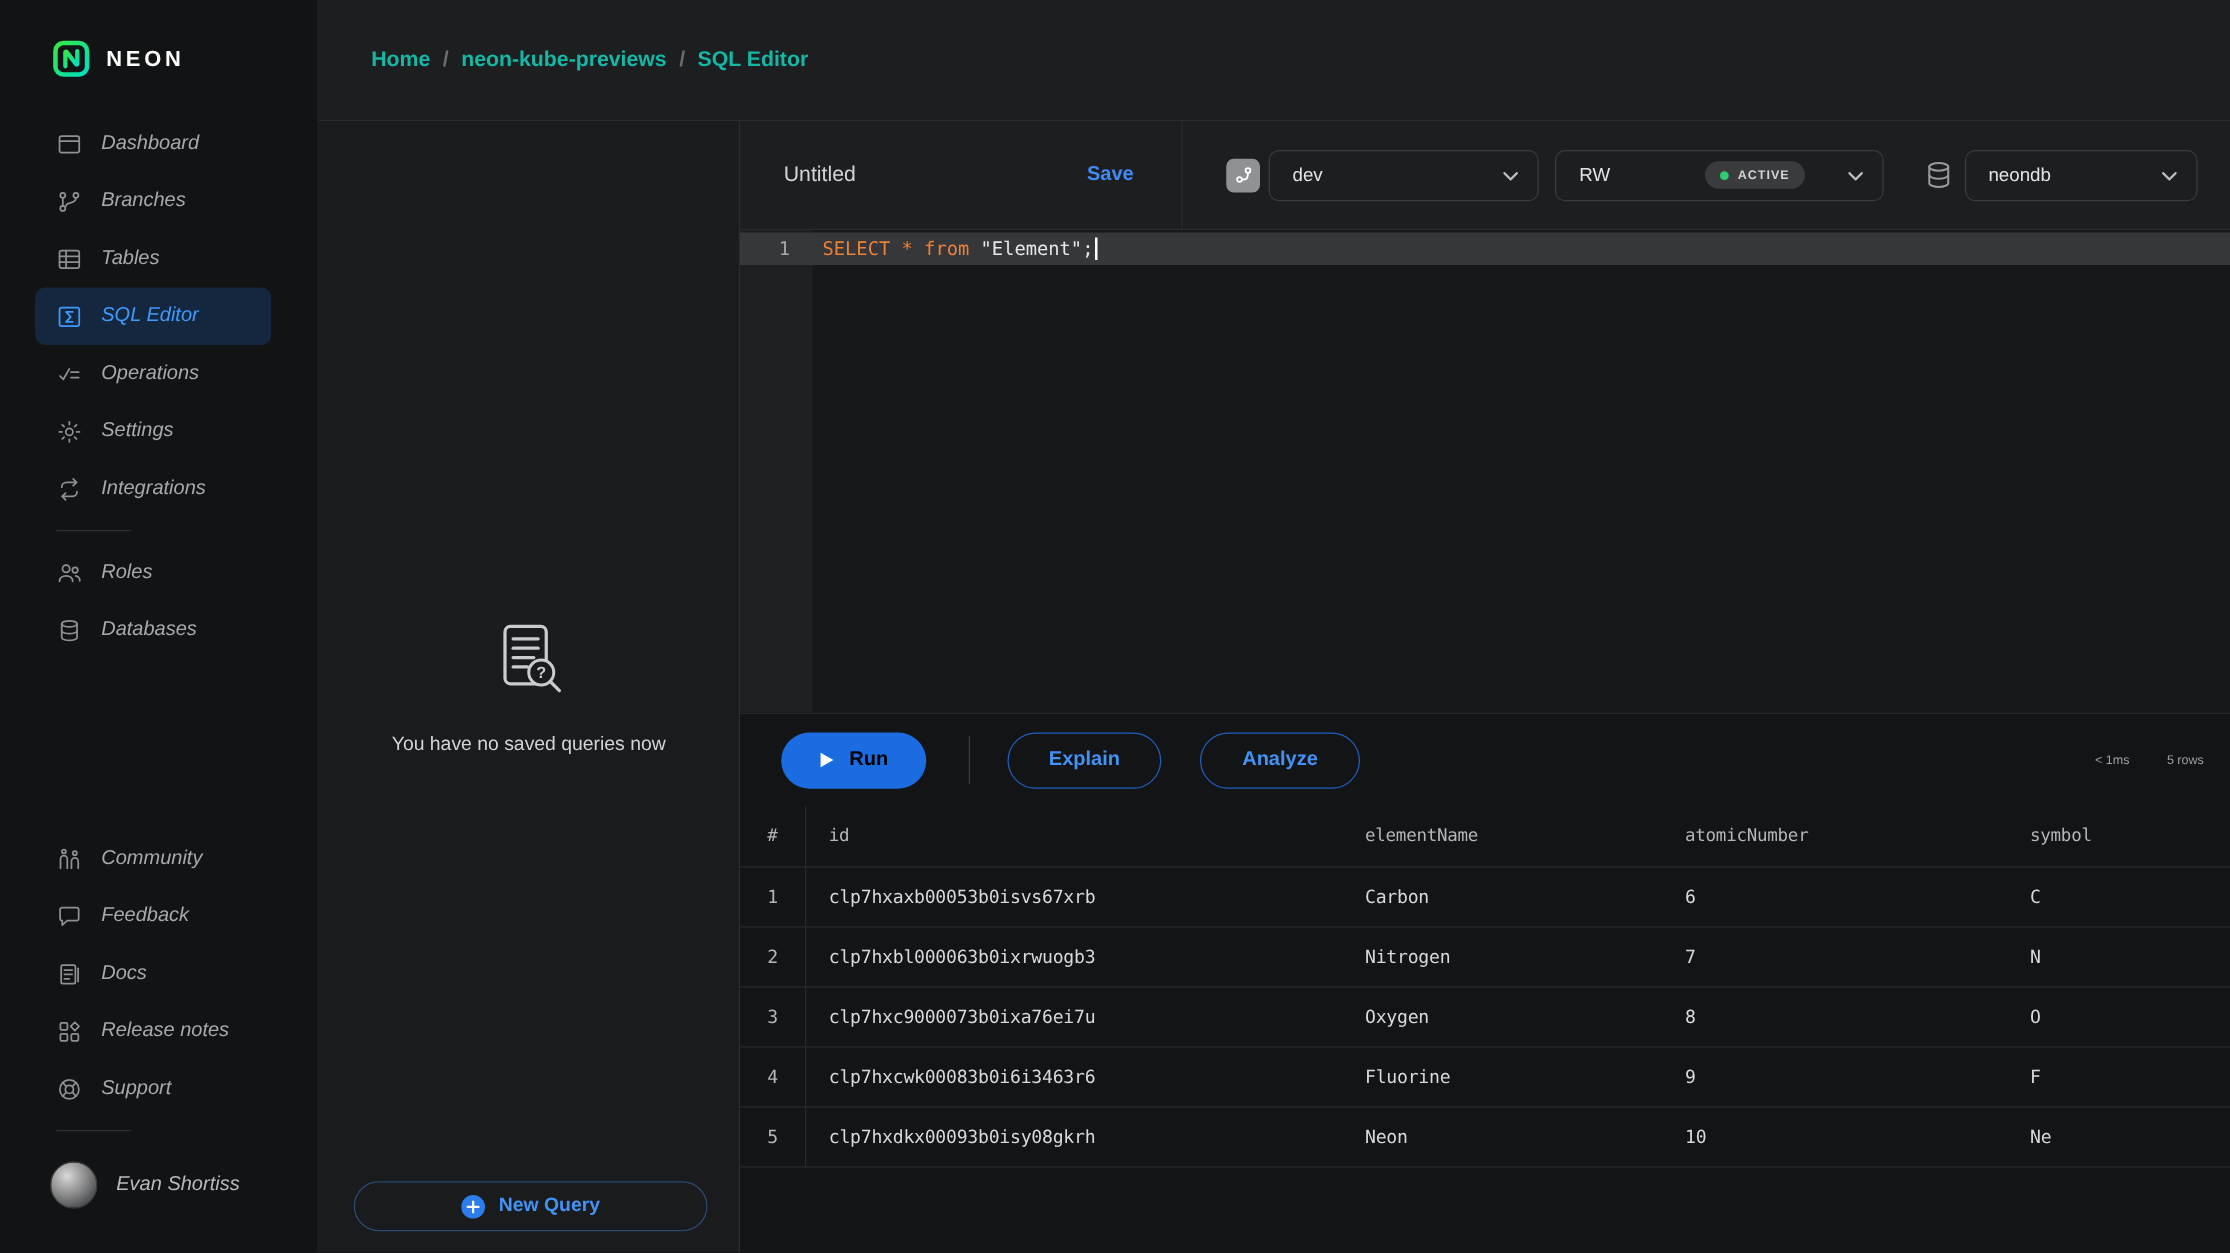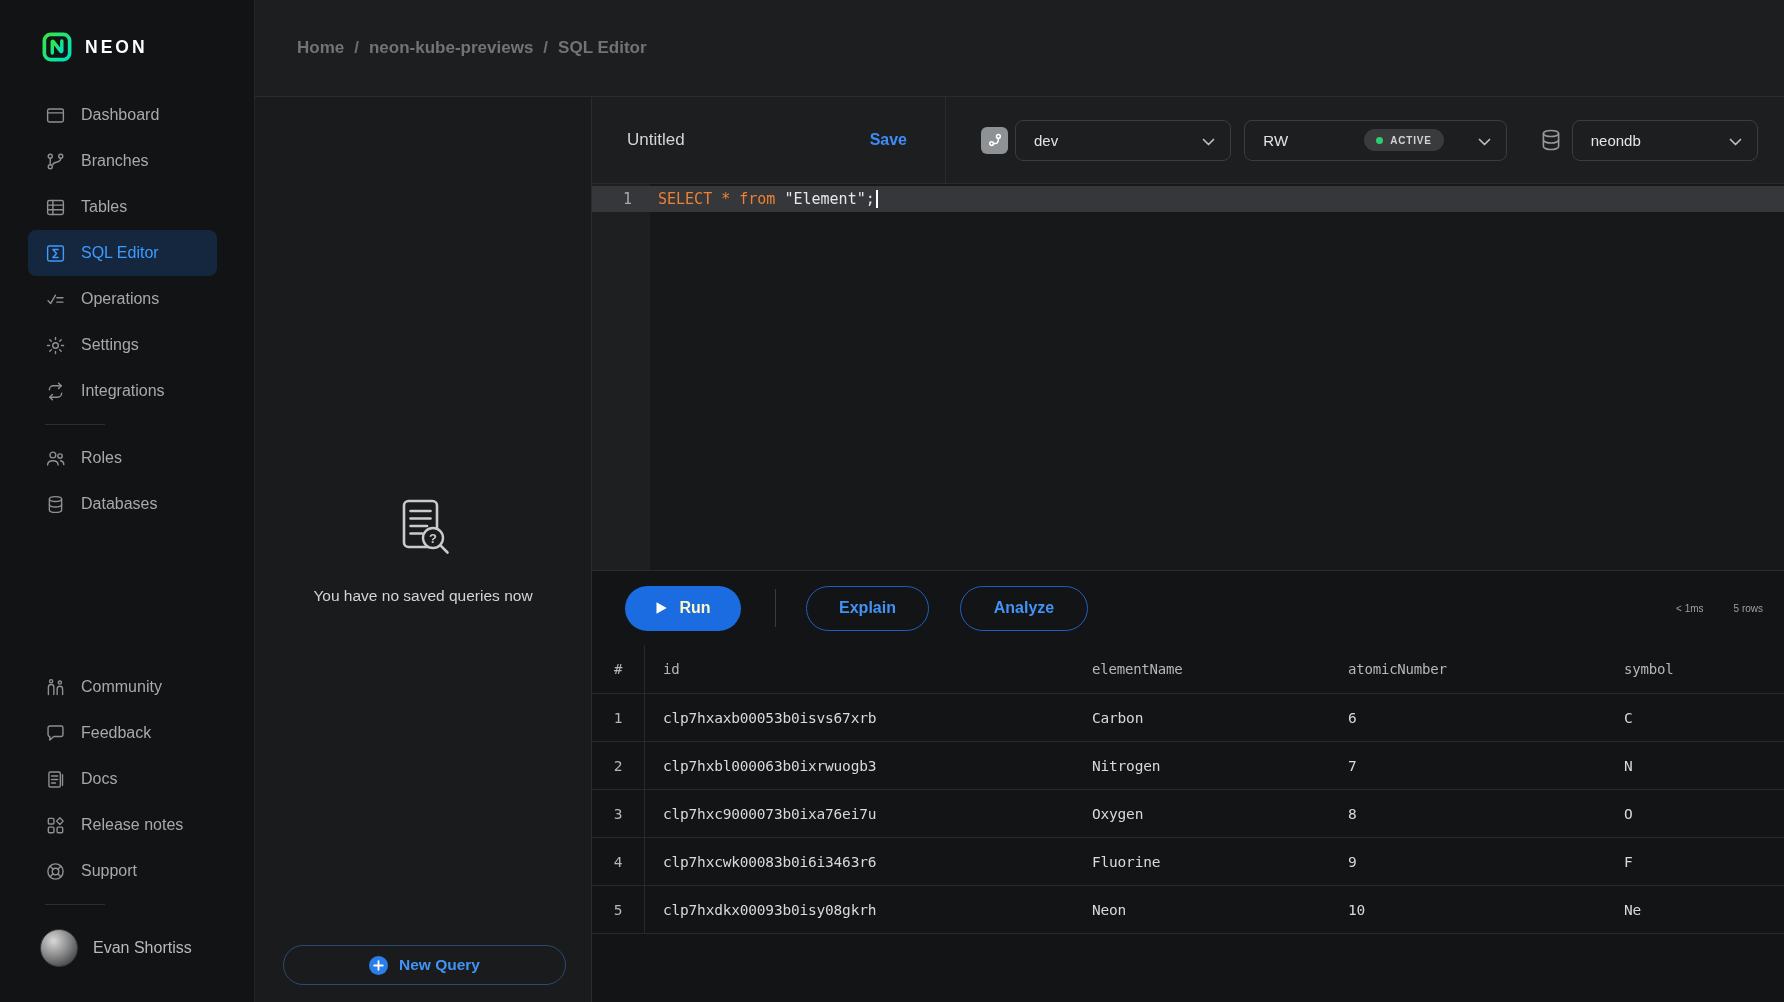--- a/index.html
+++ b/index.html
@@ -7,36 +7,36 @@
     width:1784px;height:1002px;position:relative;overflow:hidden;
     background:#141516;font-family:"Liberation Sans",sans-serif;
     -webkit-font-smoothing:antialiased;
   }
   *{box-sizing:border-box;}
 
   
   .sidebar{position:absolute;left:0;top:0;width:255px;height:1002px;background:#121314;border-right:1px solid #242526;}
   .logo-row{display:flex;align-items:center;margin:32px 0 0 42px;height:30px;}
   .logo-text{color:#ffffff;font-size:17.5px;font-weight:bold;letter-spacing:3px;margin-left:13px;}
-  .nav{margin-top:30px;}
+  .nav{margin-top:30px;font-style:italic;}
   .nav-item{display:flex;align-items:center;height:46px;margin:0 37px 0 28px;padding-left:17px;border-radius:8px;color:#a7a9ab;font-size:16px;cursor:pointer;}
   .nav-item .icon{width:21px;height:21px;color:#8e9092;display:flex;align-items:center;justify-content:center;}
   .nav-item .lbl{margin-left:15px;}
   .nav-item.active{background:#15273f;color:#3d9bff;}
   .nav-item.active .icon{color:#3d9bff;}
   .side-divider{height:1px;background:#2e2f30;width:60px;margin:10px 0 10px 45px;}
   .footer-gap{height:137px;}
   .user-row{display:flex;align-items:center;margin:21px 0 0 40px;height:44px;}
   .avatar{width:38px;height:38px;border-radius:50%;background:radial-gradient(circle at 35% 30%, #d8d8d8, #8a8a8a 45%, #42464a 82%);border:1px solid #3a3b3c;}
   .user-name{margin-left:15px;color:#b9babb;font-size:16px;}
 
   
   .main{position:absolute;left:255px;top:0;width:1529px;height:1002px;display:flex;flex-direction:column;}
   .breadcrumb-bar{height:97px;background:#1d1e1f;border-bottom:1px solid #2b2c2d;display:flex;align-items:center;padding-left:42px;flex:none;}
-  .crumb{color:#737373;font-size:17px;font-weight:bold;}
+  .crumb{color:#14b8a6;font-size:17px;font-weight:bold;}
   .crumb-sep{color:#6b6d6f;font-size:17px;font-weight:bold;margin:0 10px;}
   .content{flex:1;display:flex;min-height:0;}
 
   
   .saved-panel{width:337px;flex:none;background:#1a1b1c;border-right:1px solid #2b2c2d;position:relative;}
   .panel-header{height:87px;background:#1d1e1f;border-bottom:1px solid #2a2b2c;display:flex;align-items:center;padding-left:26px;}
   .seg{display:flex;width:285px;height:41px;background:#292a2b;border-radius:8px;font-size:15px;overflow:hidden;}
   .seg-item{flex:1;display:flex;align-items:center;justify-content:center;color:#d9dadb;cursor:pointer;}
   .seg-item.active{background:#1b6ce0;color:#ffffff;font-weight:600;border-radius:8px;}
   .empty-state{position:absolute;left:0;right:0;top:398px;display:flex;flex-direction:column;align-items:center;}
@@ -67,21 +67,21 @@
   .gutter-bg{position:absolute;left:0;top:0;width:58px;height:100%;background:#1d1f20;}
   .code-line{position:relative;display:flex;align-items:center;height:26px;margin-top:2px;font-family:"DejaVu Sans Mono",monospace;font-size:15px;}
   .code-line.active{background:#35373a;}
   .ln{width:58px;flex:none;text-align:right;padding-right:18px;color:#a7a9ab;}
   .code-text{padding-left:8px;white-space:pre;color:#e6e7e8;display:flex;align-items:center;}
   .kw{color:#ee8134;}
   .caret{display:inline-block;width:2px;height:18px;background:#ffffff;margin-left:1px;}
 
   
   .actions-bar{height:75px;flex:none;background:#131415;border-top:1px solid #2a2b2c;display:flex;align-items:center;}
-  .run-btn{margin-left:33px;width:116px;height:45px;border-radius:23px;border:none;background:#1b6ce0;color:#fef9c3;font-weight:bold;font-size:16px;display:flex;align-items:center;justify-content:center;gap:11px;cursor:pointer;font-family:inherit;}
+  .run-btn{margin-left:33px;width:116px;height:45px;border-radius:23px;border:none;background:#1b6ce0;color:#000000;font-weight:bold;font-size:16px;display:flex;align-items:center;justify-content:center;gap:11px;cursor:pointer;font-family:inherit;}
   .vsep{width:1px;height:38px;background:#3a3b3c;margin:0 30px 0 34px;}
   .outline-btn{height:45px;border-radius:23px;border:1px solid #1e5fc0;background:transparent;color:#4293f7;font-weight:bold;font-size:16px;display:flex;align-items:center;justify-content:center;cursor:pointer;font-family:inherit;}
   .btn-explain{width:123px;}
   .btn-analyze{width:128px;margin-left:31px;}
   .stats{margin-left:auto;margin-right:21px;display:flex;gap:30px;color:#9da0a2;font-size:10px;}
 
   
   .results{flex:1;background:#131415;font-family:"DejaVu Sans Mono",monospace;min-height:0;overflow:hidden;}
   .tbl{display:grid;grid-template-columns:53px 429px 256px 276px 1fr;}
   .hcell{height:49px;display:flex;align-items:center;padding-left:18px;color:#b4b6b8;font-size:14px;border-bottom:1px solid #28292a;letter-spacing:-0.2px;}

